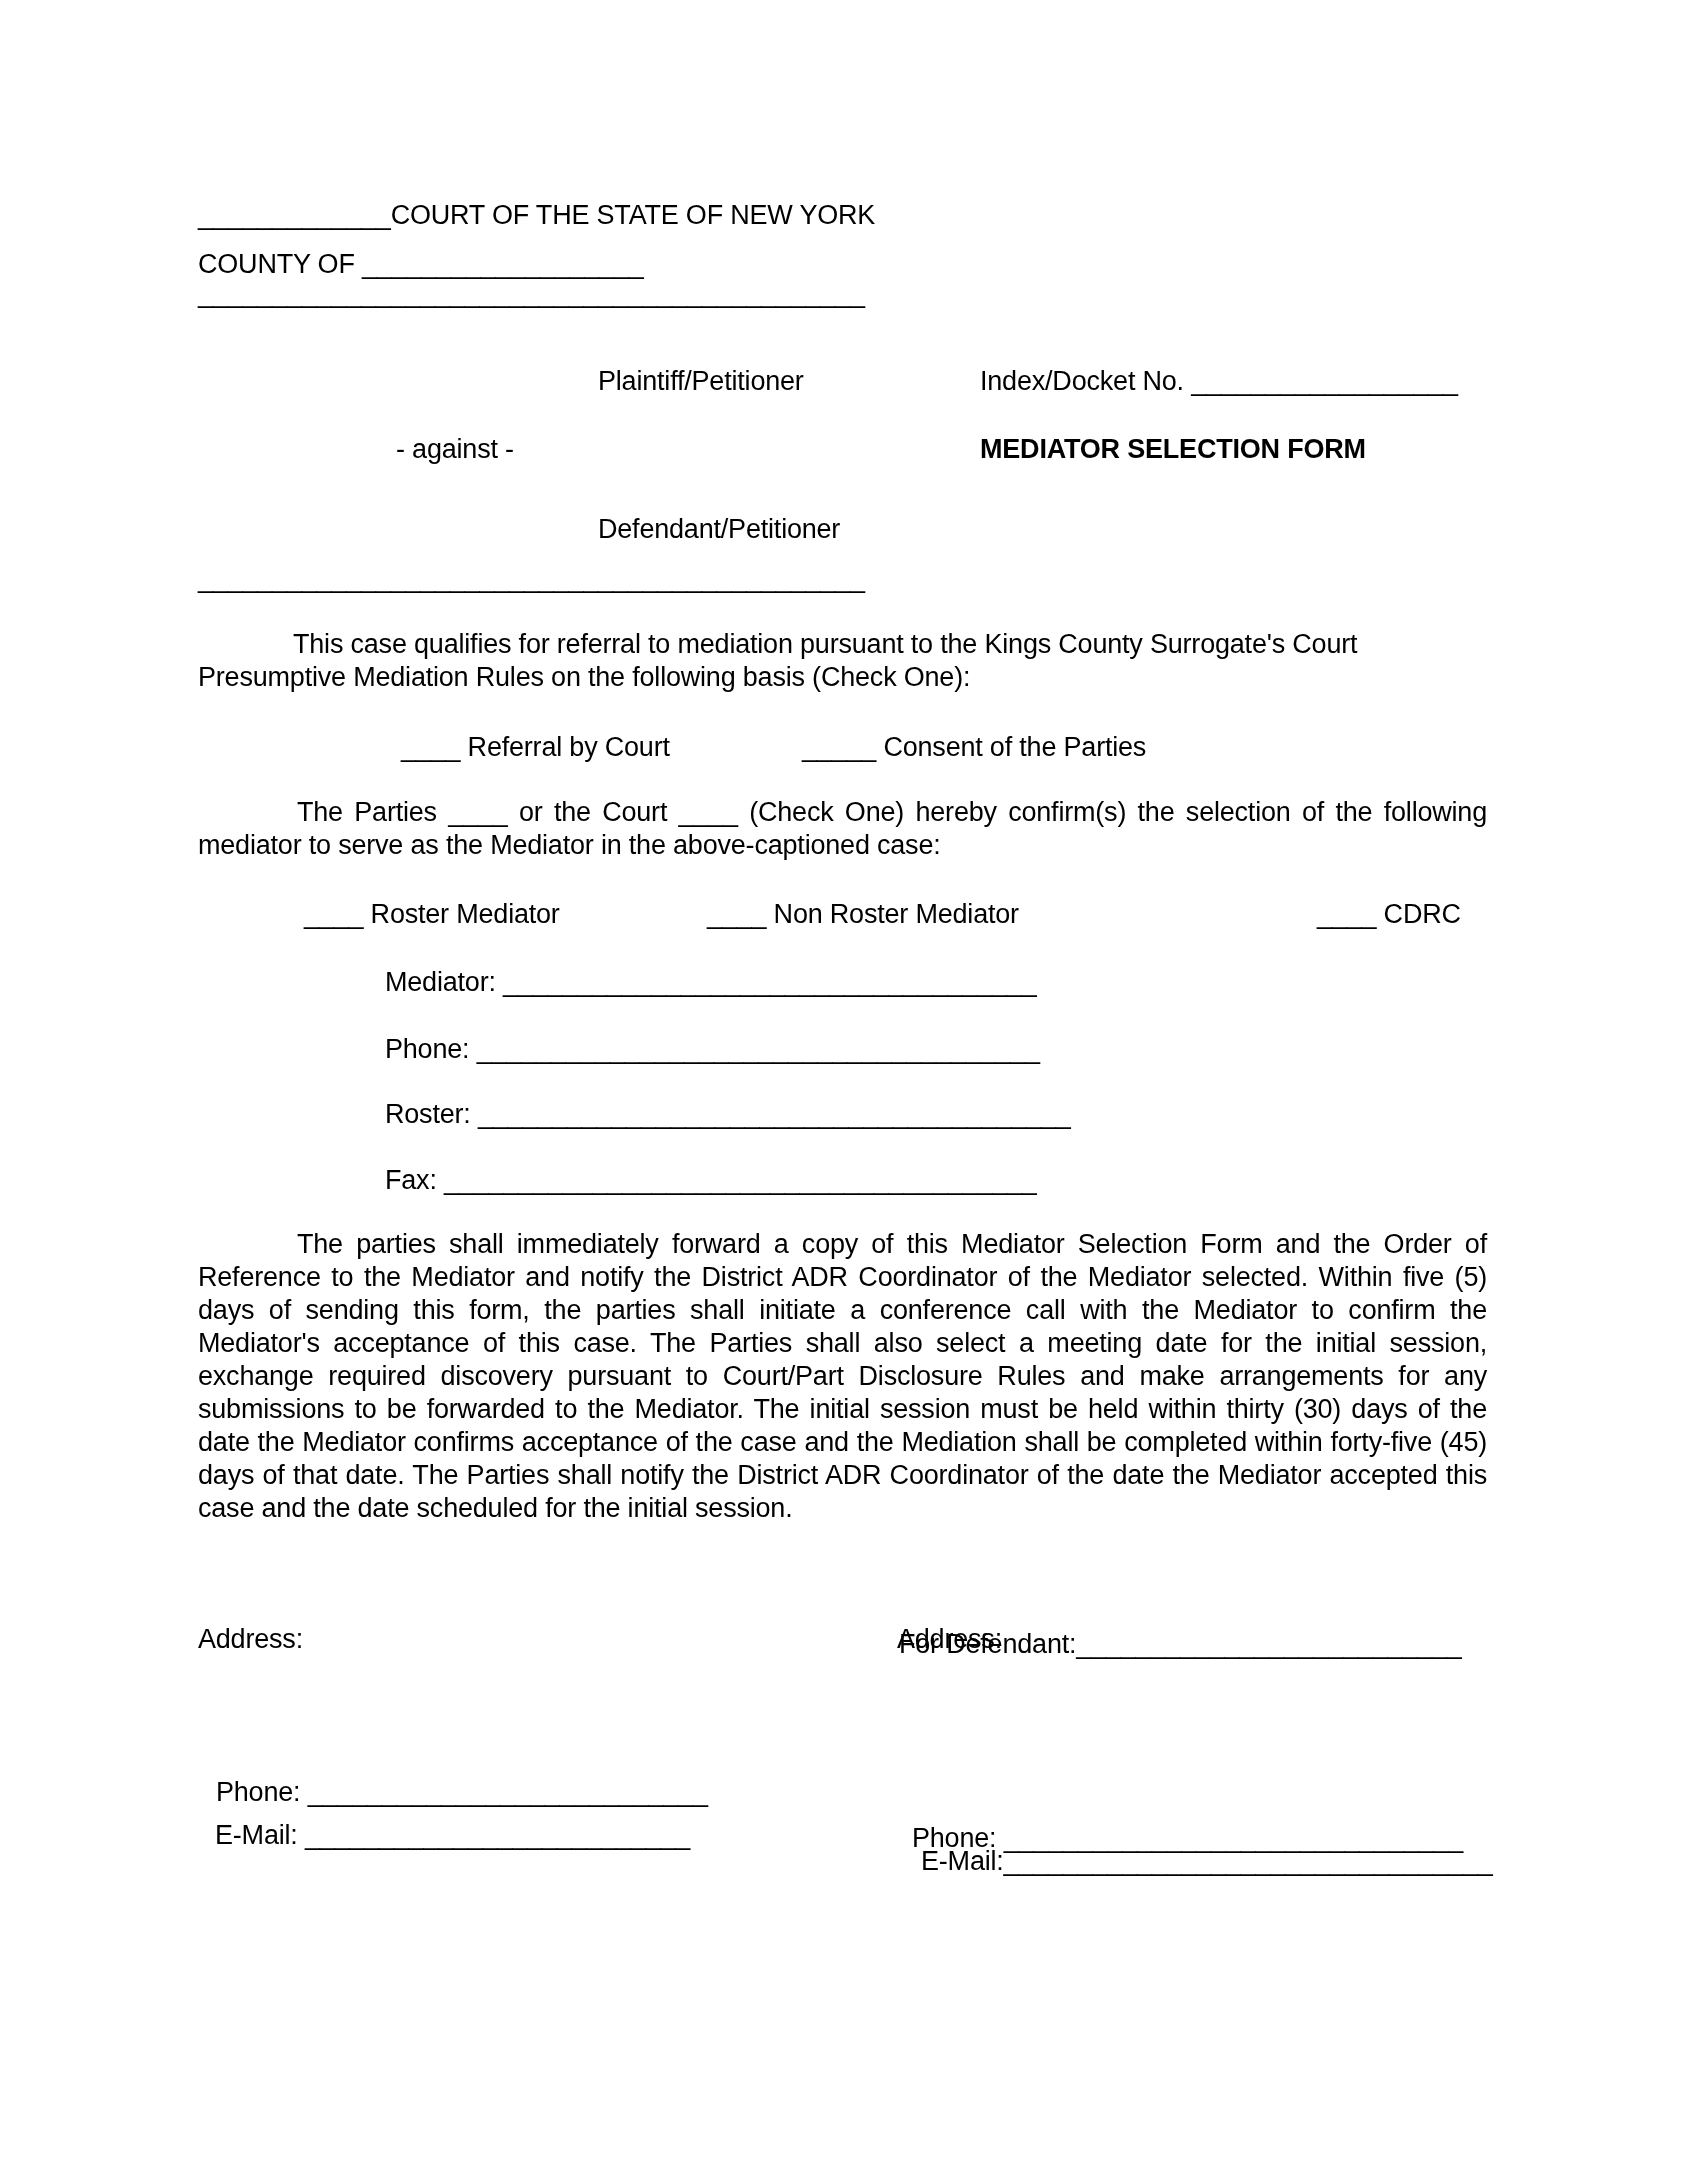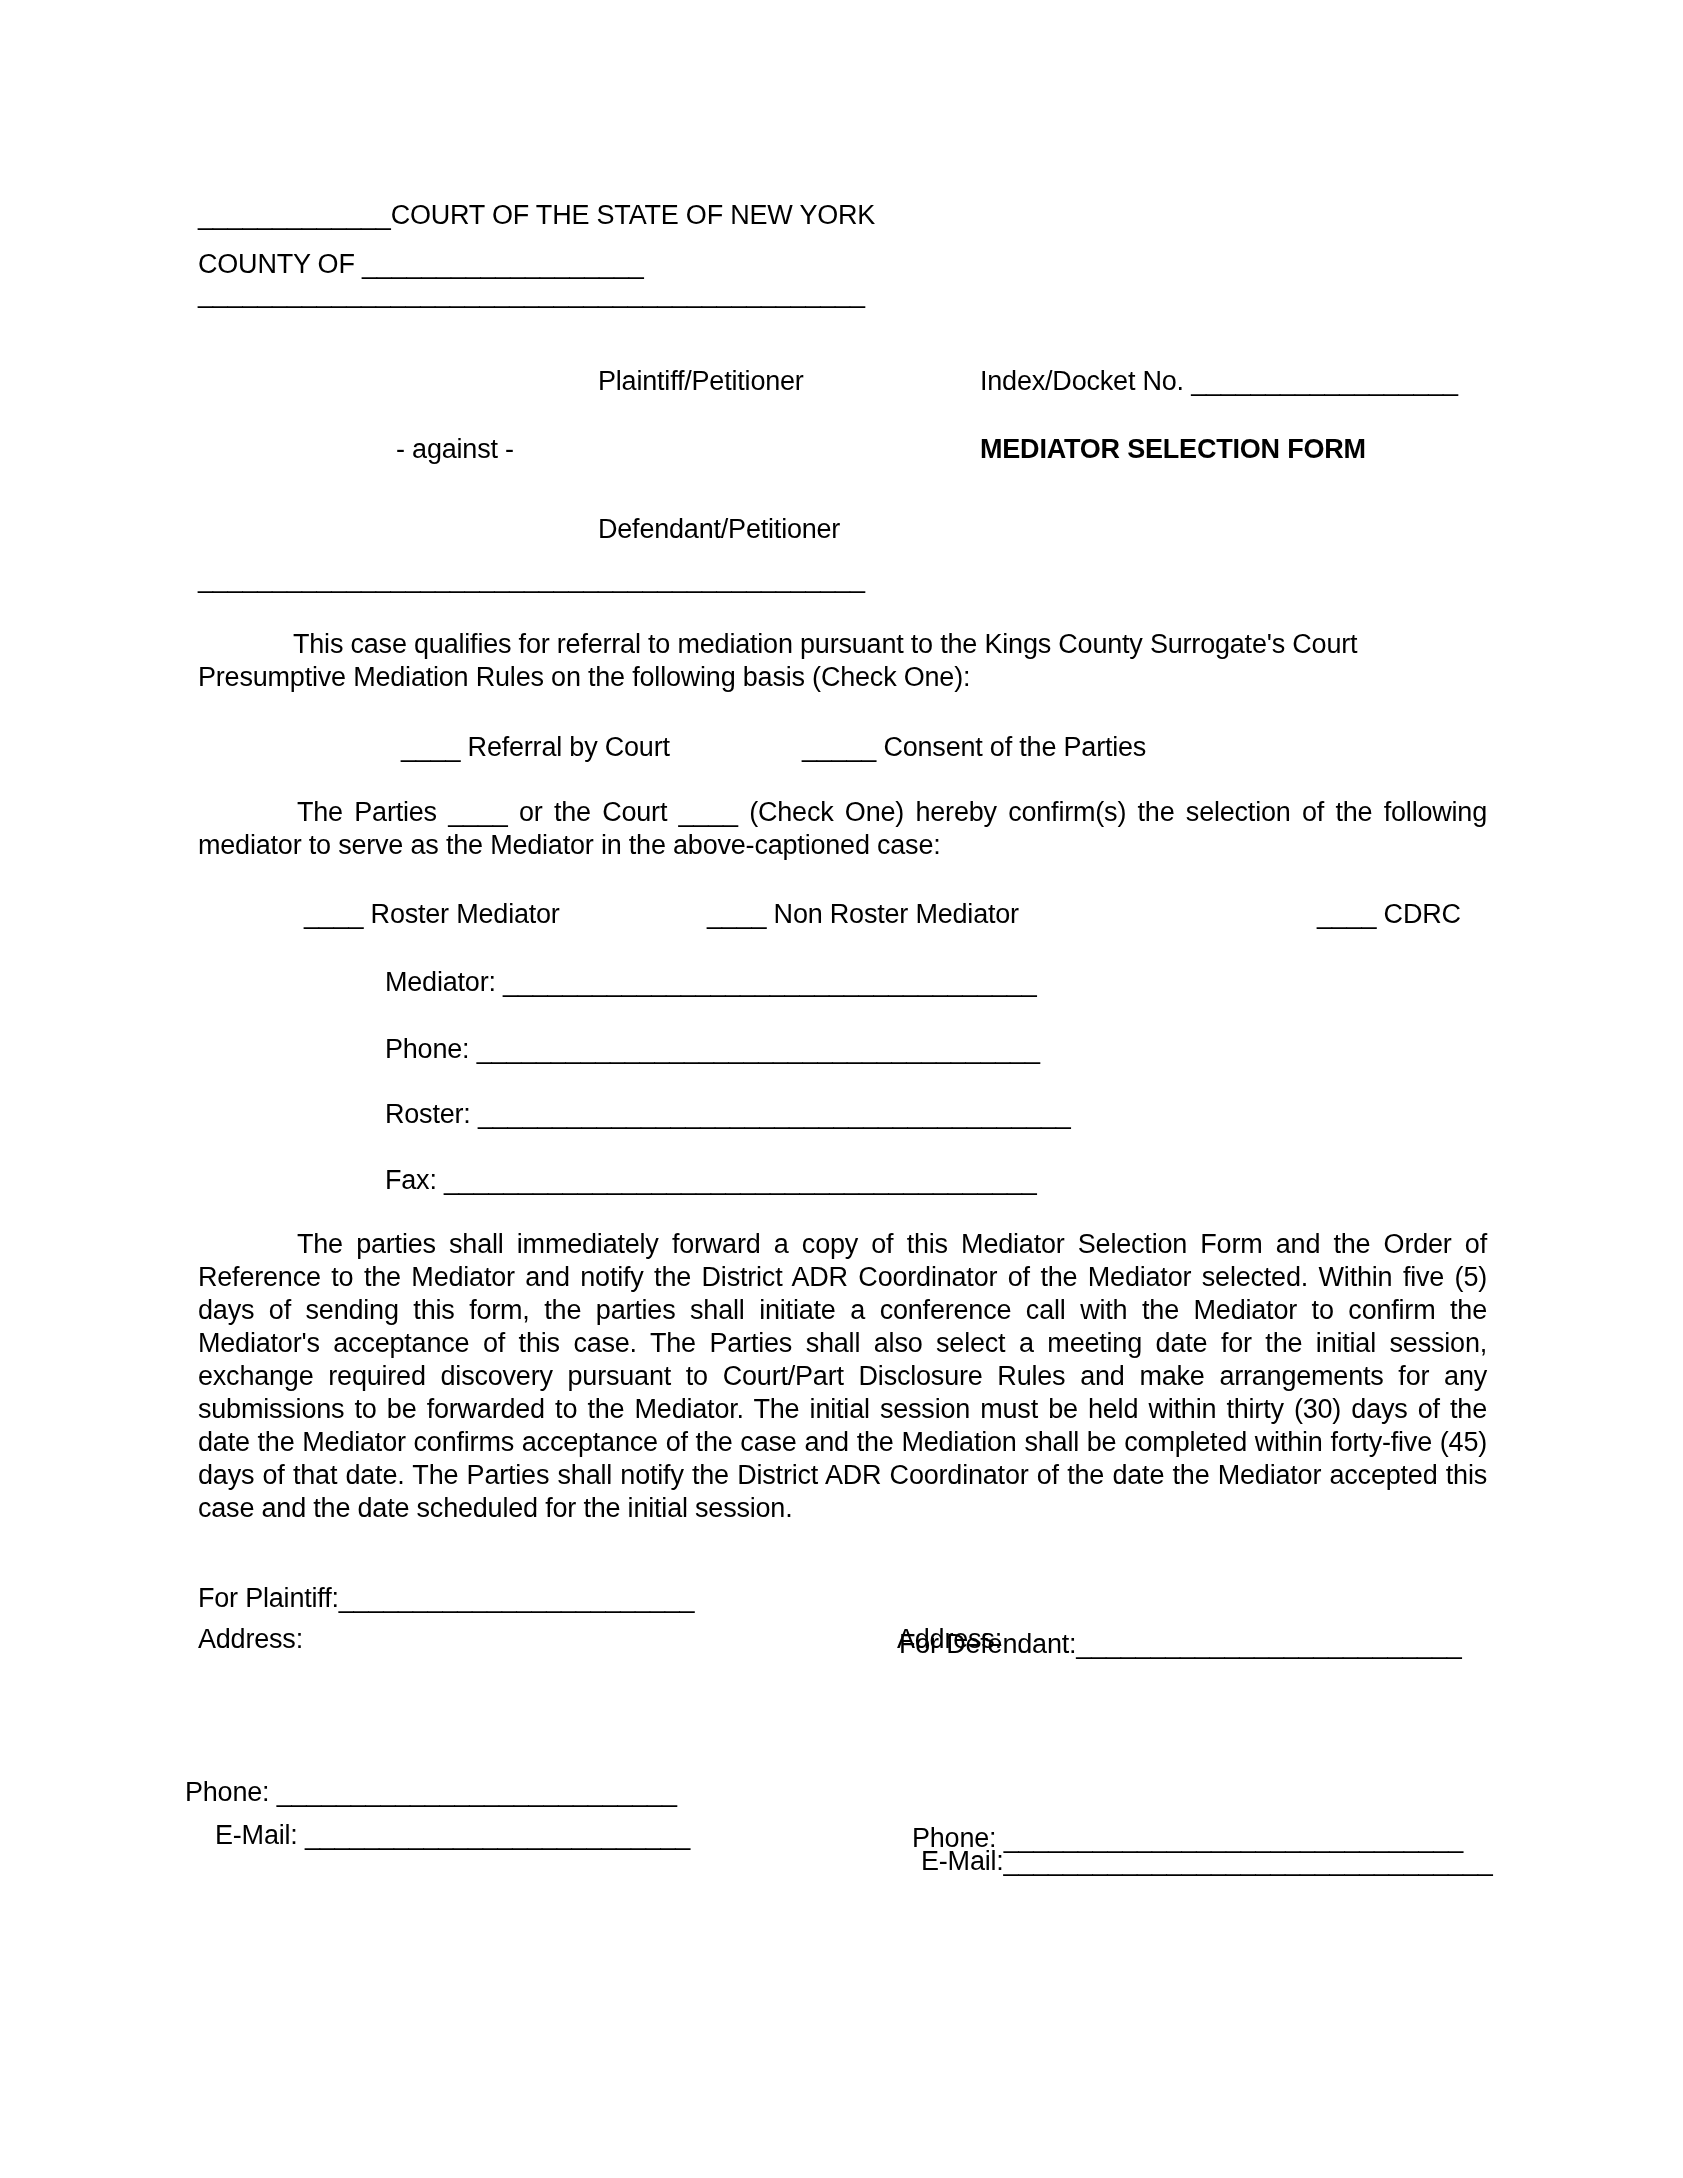--- a/index.html
+++ b/index.html
@@ -66,29 +66,28 @@
   <div class="ln" style="top:966px; left:385px;"><span>Mediator:</span> <span class="blank">____________________________________</span></div>
 
   <div class="ln" style="top:1033px; left:385px;"><span>Phone:</span> <span class="blank">______________________________________</span></div>
 
   <div class="ln" style="top:1098px; left:385px;"><span>Roster:</span> <span class="blank">________________________________________</span></div>
 
   <div class="ln" style="top:1164px; left:385px;"><span>Fax:</span> <span class="blank">________________________________________</span></div>
 
   <div class="para" style="top:1228px; left:198px;">The parties shall immediately forward a copy of this Mediator Selection Form and the Order of Reference to the Mediator and notify the District ADR Coordinator of the Mediator selected.  Within five (5) days of sending this form, the parties shall initiate a conference call with the Mediator to confirm the Mediator's acceptance of this case.  The Parties shall also select a meeting date for the initial session, exchange required discovery pursuant to Court/Part Disclosure Rules and make arrangements for any submissions to be forwarded to the Mediator.  The initial session must be held within thirty (30) days of the date the Mediator confirms acceptance of the case and the Mediation shall be completed within forty-five (45) days of that date.  The Parties shall notify the District ADR  Coordinator of the date the Mediator accepted this case and the date scheduled for the initial session.</div>
 
-  <div class="ln" style="top:1582px; left:198px;"><span>For Plaintiff:</span><span class="blank">________________________</span></div>
 
   <div class="ln" style="top:1582px; left:899px;margin-top:46px;"><span>For Defendant:</span><span class="blank">__________________________</span></div>
 
   <div class="ln" style="top:1623px; left:198px;">Address:</div>
 
   <div class="ln" style="top:1623px; left:897px;">Address:</div>
 
-  <div class="ln" style="top:1776px; left:185px;"><span>Phone: </span><span class="blank">___________________________</span></div>
+  <div class="ln" style="top:1776px; left:216px;"><span>Phone: </span><span class="blank">___________________________</span></div>
 
   <div class="ln" style="top:1822px; left:912px;"><span>Phone: </span><span class="blank">_______________________________</span></div>
 
   <div class="ln" style="top:1819px; left:215px;"><span>E-Mail: </span><span class="blank">__________________________</span></div>
 
   <div class="ln" style="top:1819px; left:921px;margin-top:26px;"><span>E-Mail:</span><span class="blank">_________________________________</span></div>
 
 </div>
 
 

